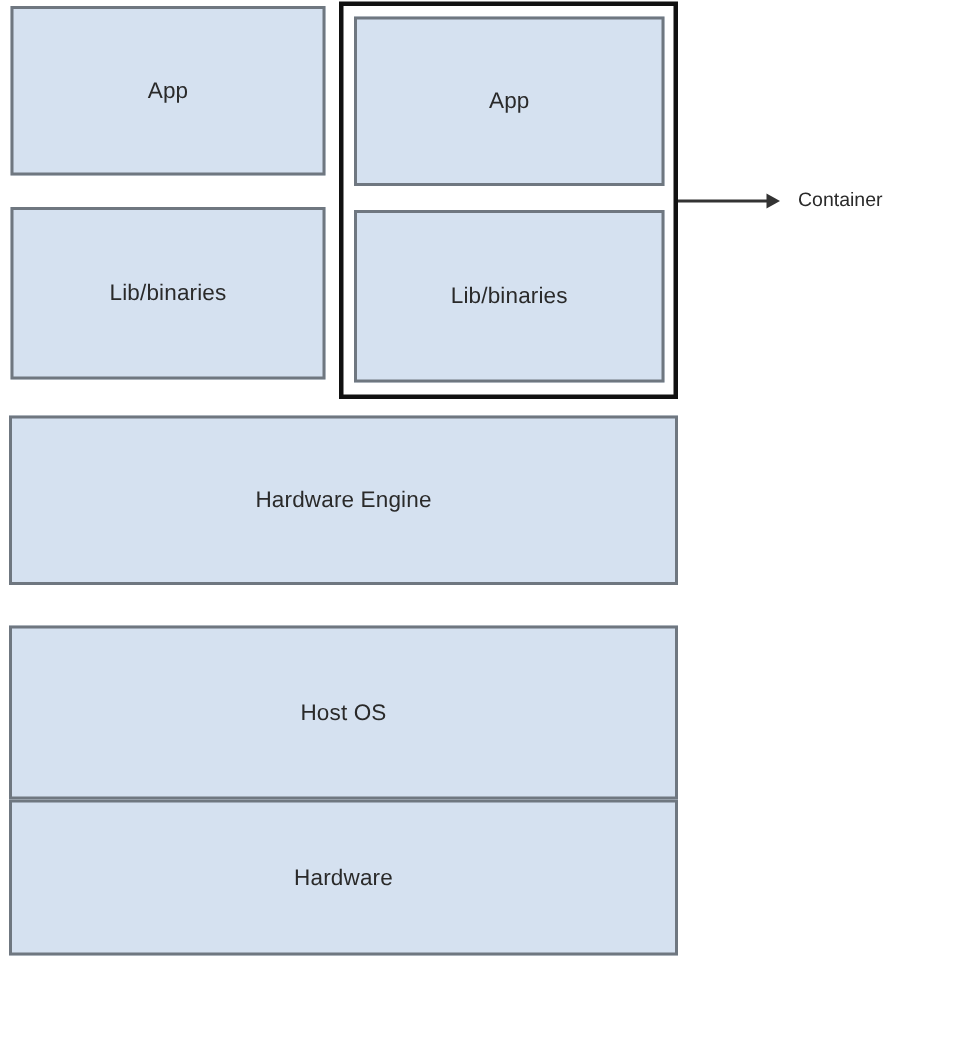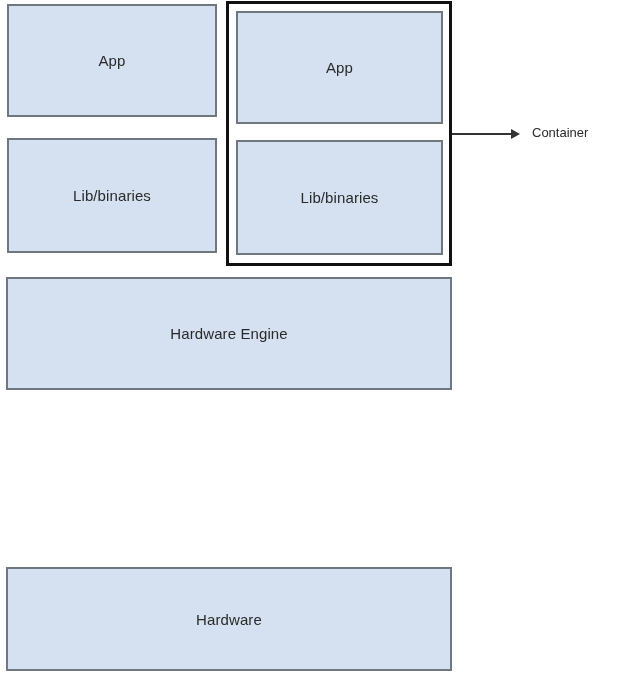--- a/index.html
+++ b/index.html
@@ -35,21 +35,21 @@
     position:absolute;
     left:226px; top:1px; width:226px; height:265px;
     border:3px solid var(--container-border);
     box-sizing:border-box;
     background:#ffffff;
   }
   .app-right  {left:236px; top:11px;  width:207px; height:113px;}
   .lib-right  {left:236px; top:140px; width:207px; height:115px;}
   .layer-engine   {left:6px; top:277px; width:446px; height:113px;}
   .layer-hostos   {left:6px; top:417px; width:446px; height:116px;}
-  .layer-hardware {left:6px; top:567px; width:446px; height:104px;}
+  .layer-hardware {left:6px; top:533px; width:446px; height:104px;}
   .arrow-line{
     position:absolute;
     left:452px; top:133px; width:60px; height:0;
     border-top:2px solid var(--arrow);
   }
   .arrow-head{
     position:absolute;
     left:511px; top:129px;
     width:0;height:0;
     border-left:9px solid var(--arrow);
@@ -83,17 +83,20 @@
     <span>Lib/binaries</span>
   </div>
 
   <div class="arrow-line"></div>
   <div class="arrow-head"></div>
   <div class="callout-label">Container</div>
 
   <div class="box layer-engine">
     <span>Hardware Engine</span>
   </div>
+  <div class="box layer-hostos">
+    <span>Host OS</span>
+  </div>
   <div class="box layer-hardware">
     <span>Hardware</span>
   </div>
 
 </div>
 
 </body></html>

